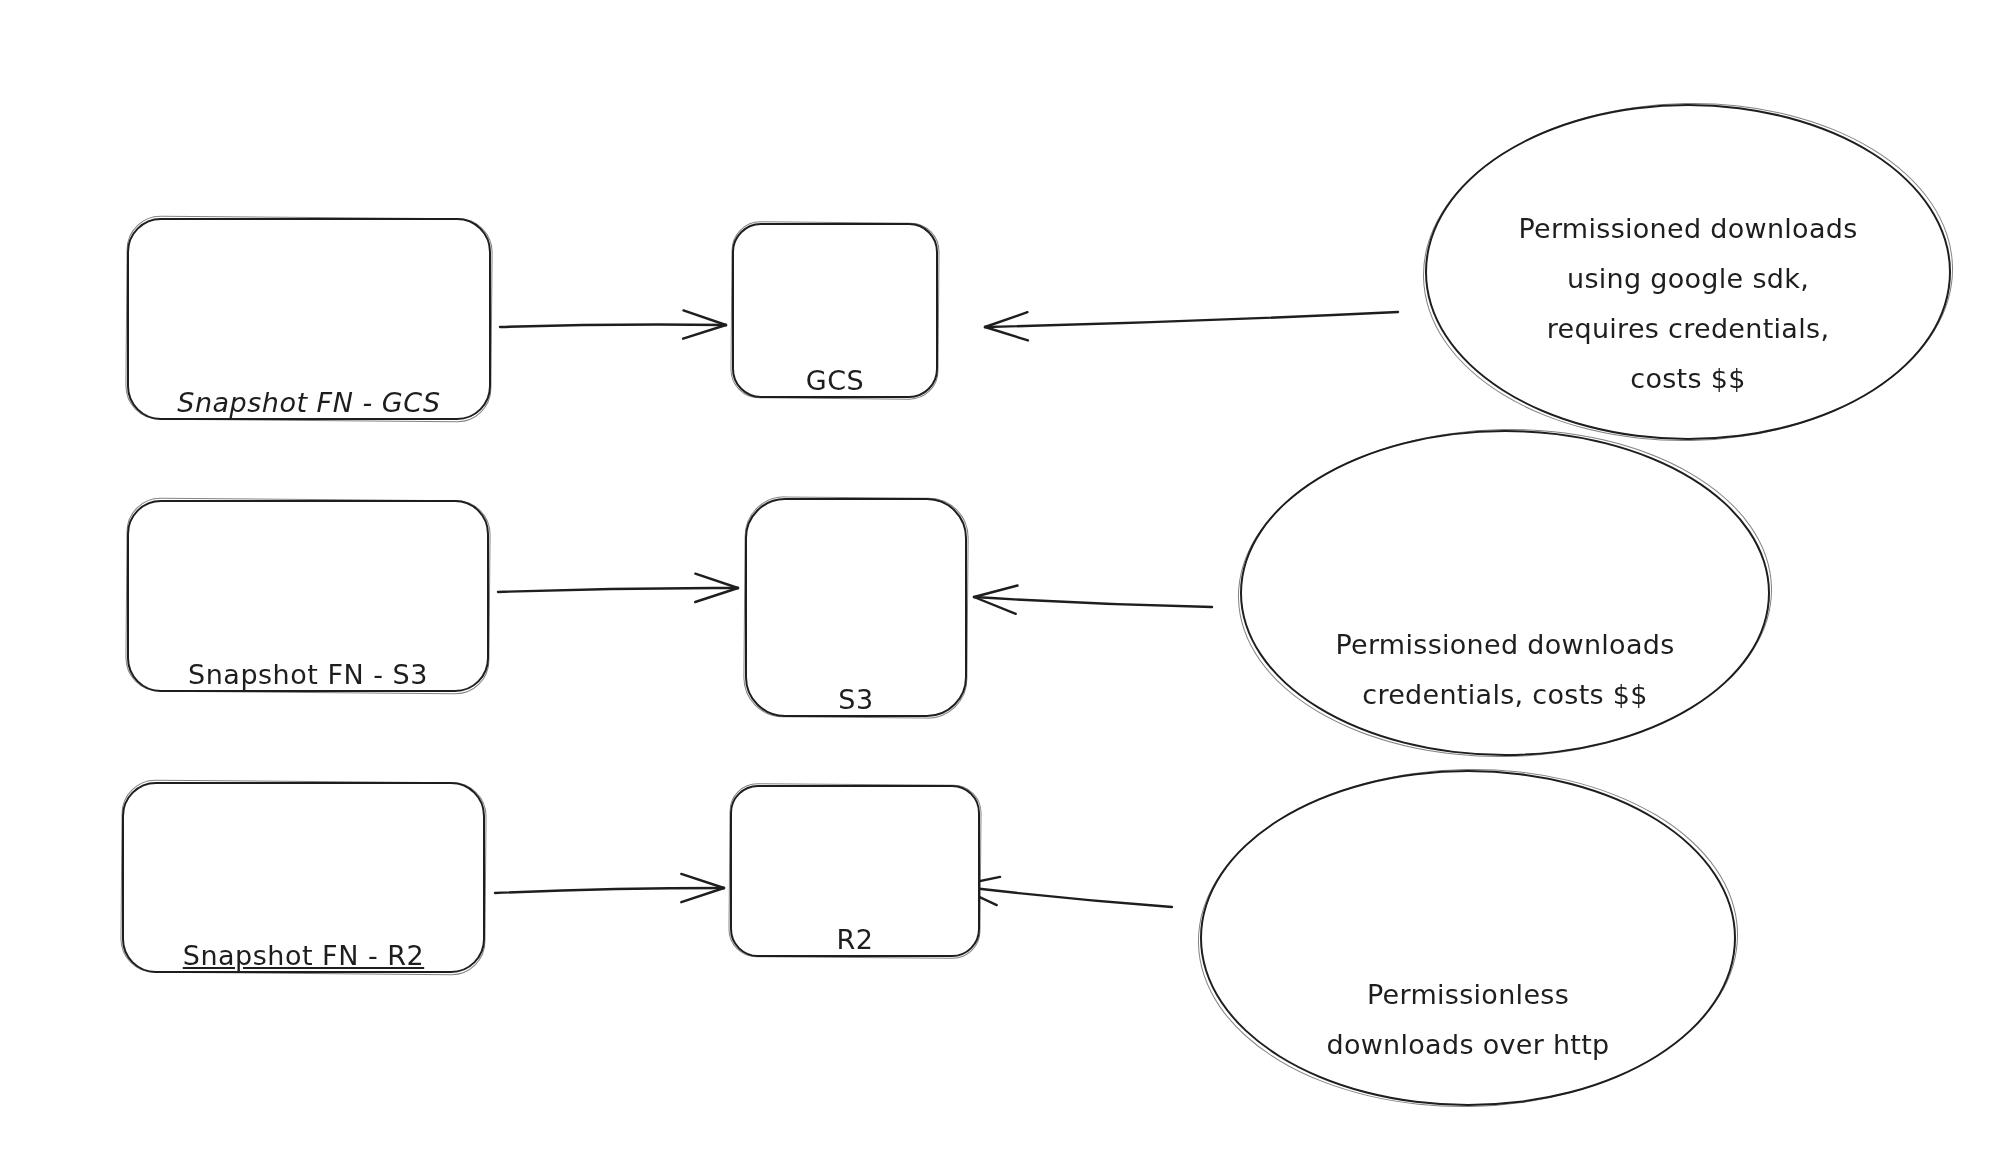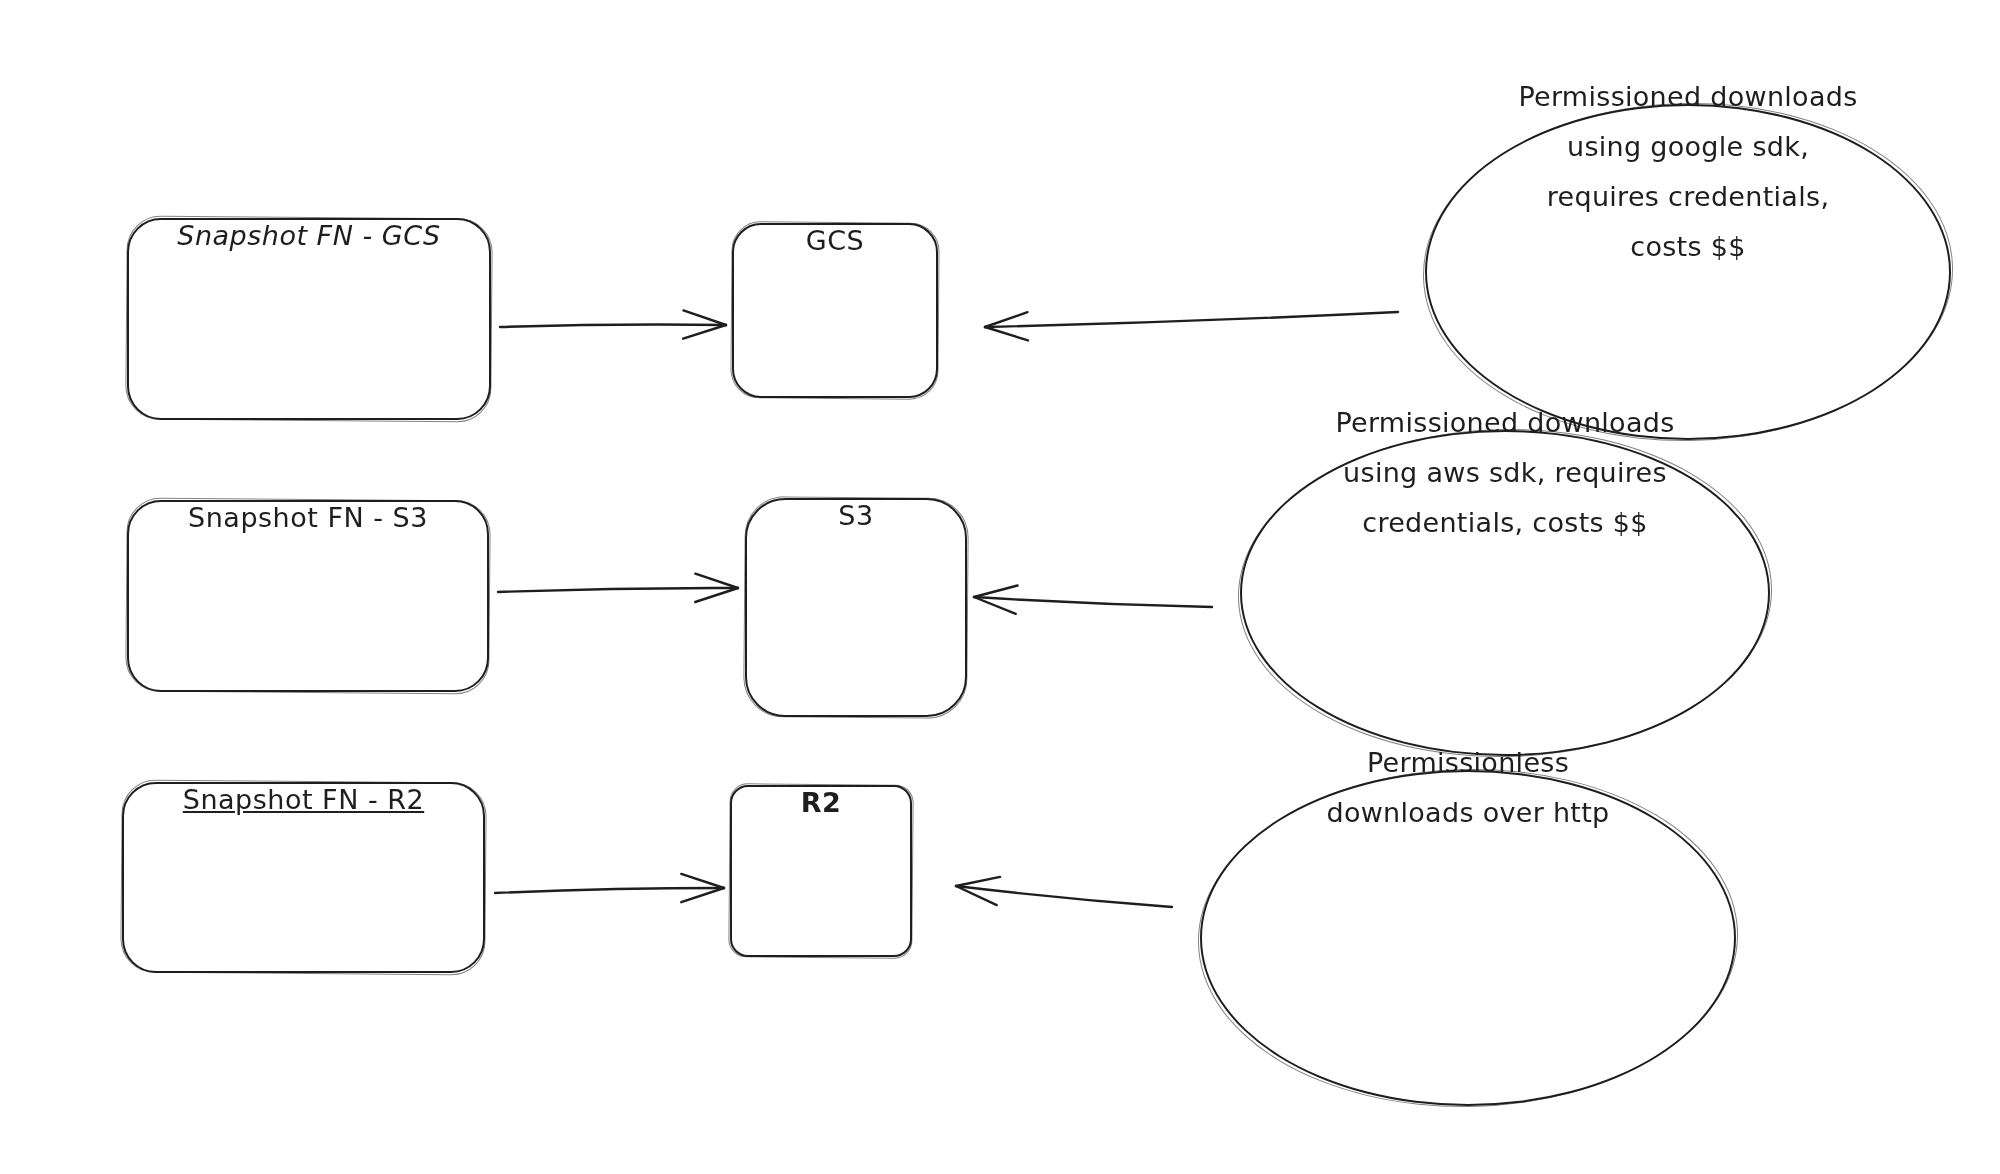--- a/index.html
+++ b/index.html
@@ -15,21 +15,21 @@
     background: #ffffff;
     overflow: hidden;
     color: #1e1e1e;
   }
   .node {
     position: absolute;
     box-sizing: border-box;
     border: 2.4px solid #1e1e1e;
     background: #ffffff;
     display: flex;
-    align-items: flex-start;
+    align-items: flex-end;
     justify-content: center;
     text-align: center;
   }
   
   .sketch::before {
     content: "";
     position: absolute;
     inset: -3px;
     border: 1.6px solid rgba(30,30,30,0.55);
     border-radius: inherit;
@@ -123,29 +123,28 @@
 
   <div class="node sketch" style="left: 127px; top: 500px; width: 362px; height: 192px; border-radius: 34px;">
     <span class="lbl">Snapshot FN - S3</span>
   </div>
   <div class="node sketch" style="left: 745px; top: 498px; width: 222px; height: 219px; border-radius: 40px;">
     <span class="lbl">S3</span>
   </div>
   <div class="node ellipse sketch" style="left: 1240px; top: 430px; width: 530px; height: 326px;">
     <div class="note-text">
       <div>Permissioned downloads</div>
-      <div>using aws sdk, requires</div>
       <div>credentials, costs $$</div>
     </div>
   </div>
 
   <div class="node sketch" style="left: 122px; top: 782px; width: 363px; height: 191px; border-radius: 34px; text-decoration: underline;">
     <span class="lbl">Snapshot FN - R2</span>
   </div>
-  <div class="node sketch" style="left: 730px; top: 785px; width: 182px; height: 172px; border-radius: 18px; font-weight: bold;">
+  <div class="node sketch" style="left: 730px; top: 785px; width: 250px; height: 172px; border-radius: 28px;">
     <span class="lbl">R2</span>
   </div>
   <div class="node ellipse sketch" style="left: 1200px; top: 770px; width: 536px; height: 336px;">
     <div class="note-text">
       <div>Permissionless</div>
       <div>downloads over http</div>
     </div>
   </div>
 
 </div>

